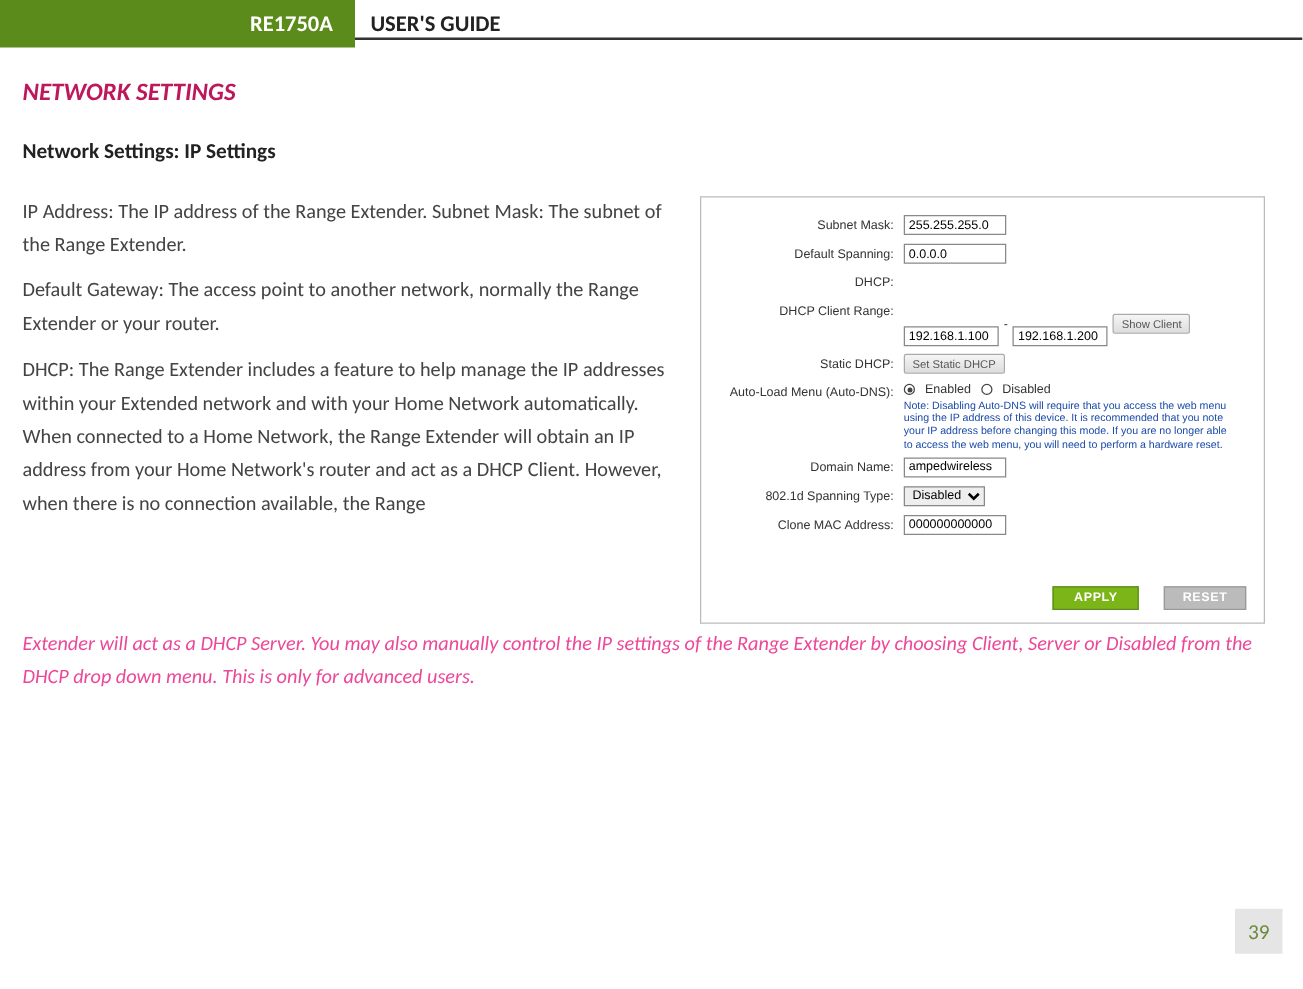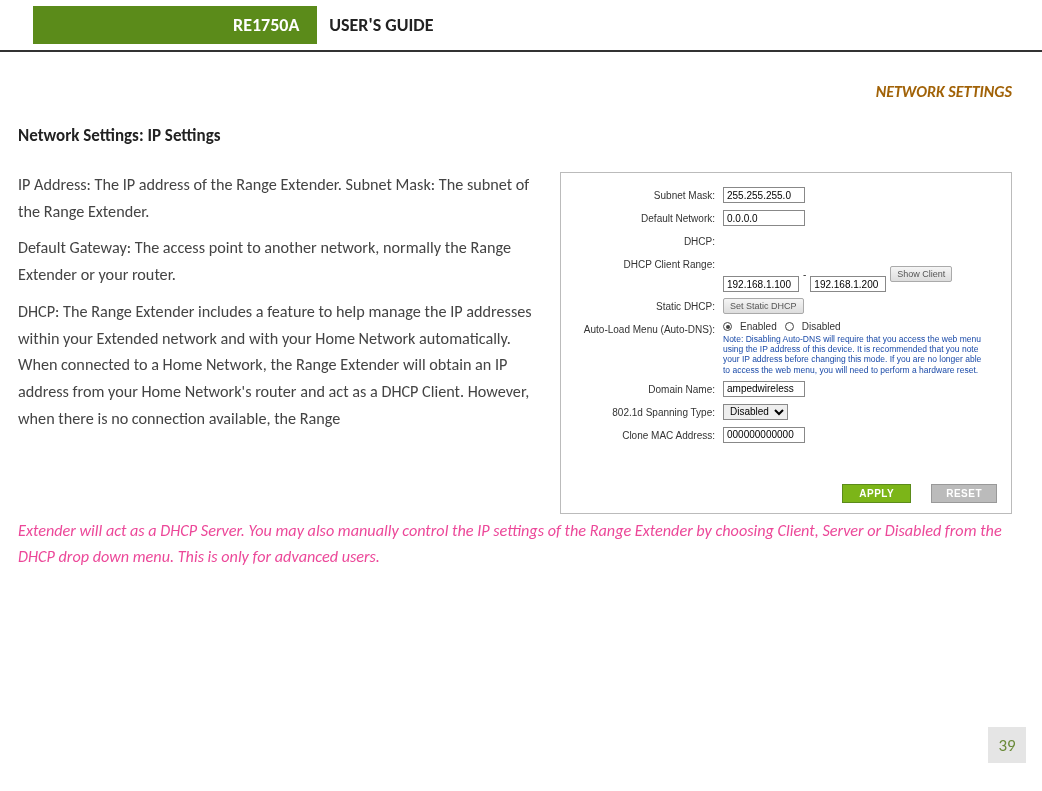--- a/index.html
+++ b/index.html
@@ -5,25 +5,24 @@
   * { box-sizing: border-box; margin: 0; padding: 0; }
   body {
     font-family: Calibri, Arial, sans-serif;
     background: #fff;
     width: 1042px;
     height: 791px;
     position: relative;
     color: #333;
   }
   .header-bar {
-    height: 52px;
+    height: 32px;
     border-bottom: 2px solid #333;
     display: flex;
-    align-items: center;
-    padding-left: 33px;
+    align-items: flex-start;
   }
   .header-green {
     background: #5b8b1a;
     color: #fff;
     font-weight: bold;
     font-size: 18px;
     padding: 8px 18px 8px 200px;
     display: flex;
     align-items: center;
   }
@@ -32,26 +31,25 @@
     font-size: 18px;
     padding: 8px 12px;
     display: flex;
     align-items: center;
     color: #222;
   }
   .content {
     padding: 30px 30px 0 18px;
   }
   .section-title {
-    color: #a16207;
+    color: #be185d;
     font-weight: bold;
     font-style: italic;
-    font-size: 16px;
+    font-size: 20px;
     margin-bottom: 24px;
-    text-align: right;
   }
   .subsection-title {
     font-weight: bold;
     font-size: 17px;
     color: #222;
     margin-bottom: 26px;
     margin-top: 16px;
   }
   .body-wrap {
     display: flex;
@@ -198,21 +196,21 @@
     </div>
 
     <div class="figure">
       <div class="form-row">
         <div class="form-lbl">Subnet Mask:</div>
         <div class="form-val">
             <input class="tiny-input" value="255.255.255.0" style="">
           </div>
       </div>
       <div class="form-row">
-        <div class="form-lbl">Default Network:</div>
+        <div class="form-lbl">Default Spanning:</div>
         <div class="form-val">
             <input class="tiny-input" value="0.0.0.0" style="">
           </div>
       </div>
       <div class="form-row">
         <div class="form-lbl">DHCP:</div>
       </div>
       <div class="form-row">
         <div class="form-lbl">DHCP Client Range:</div>
         <div class="form-val">

